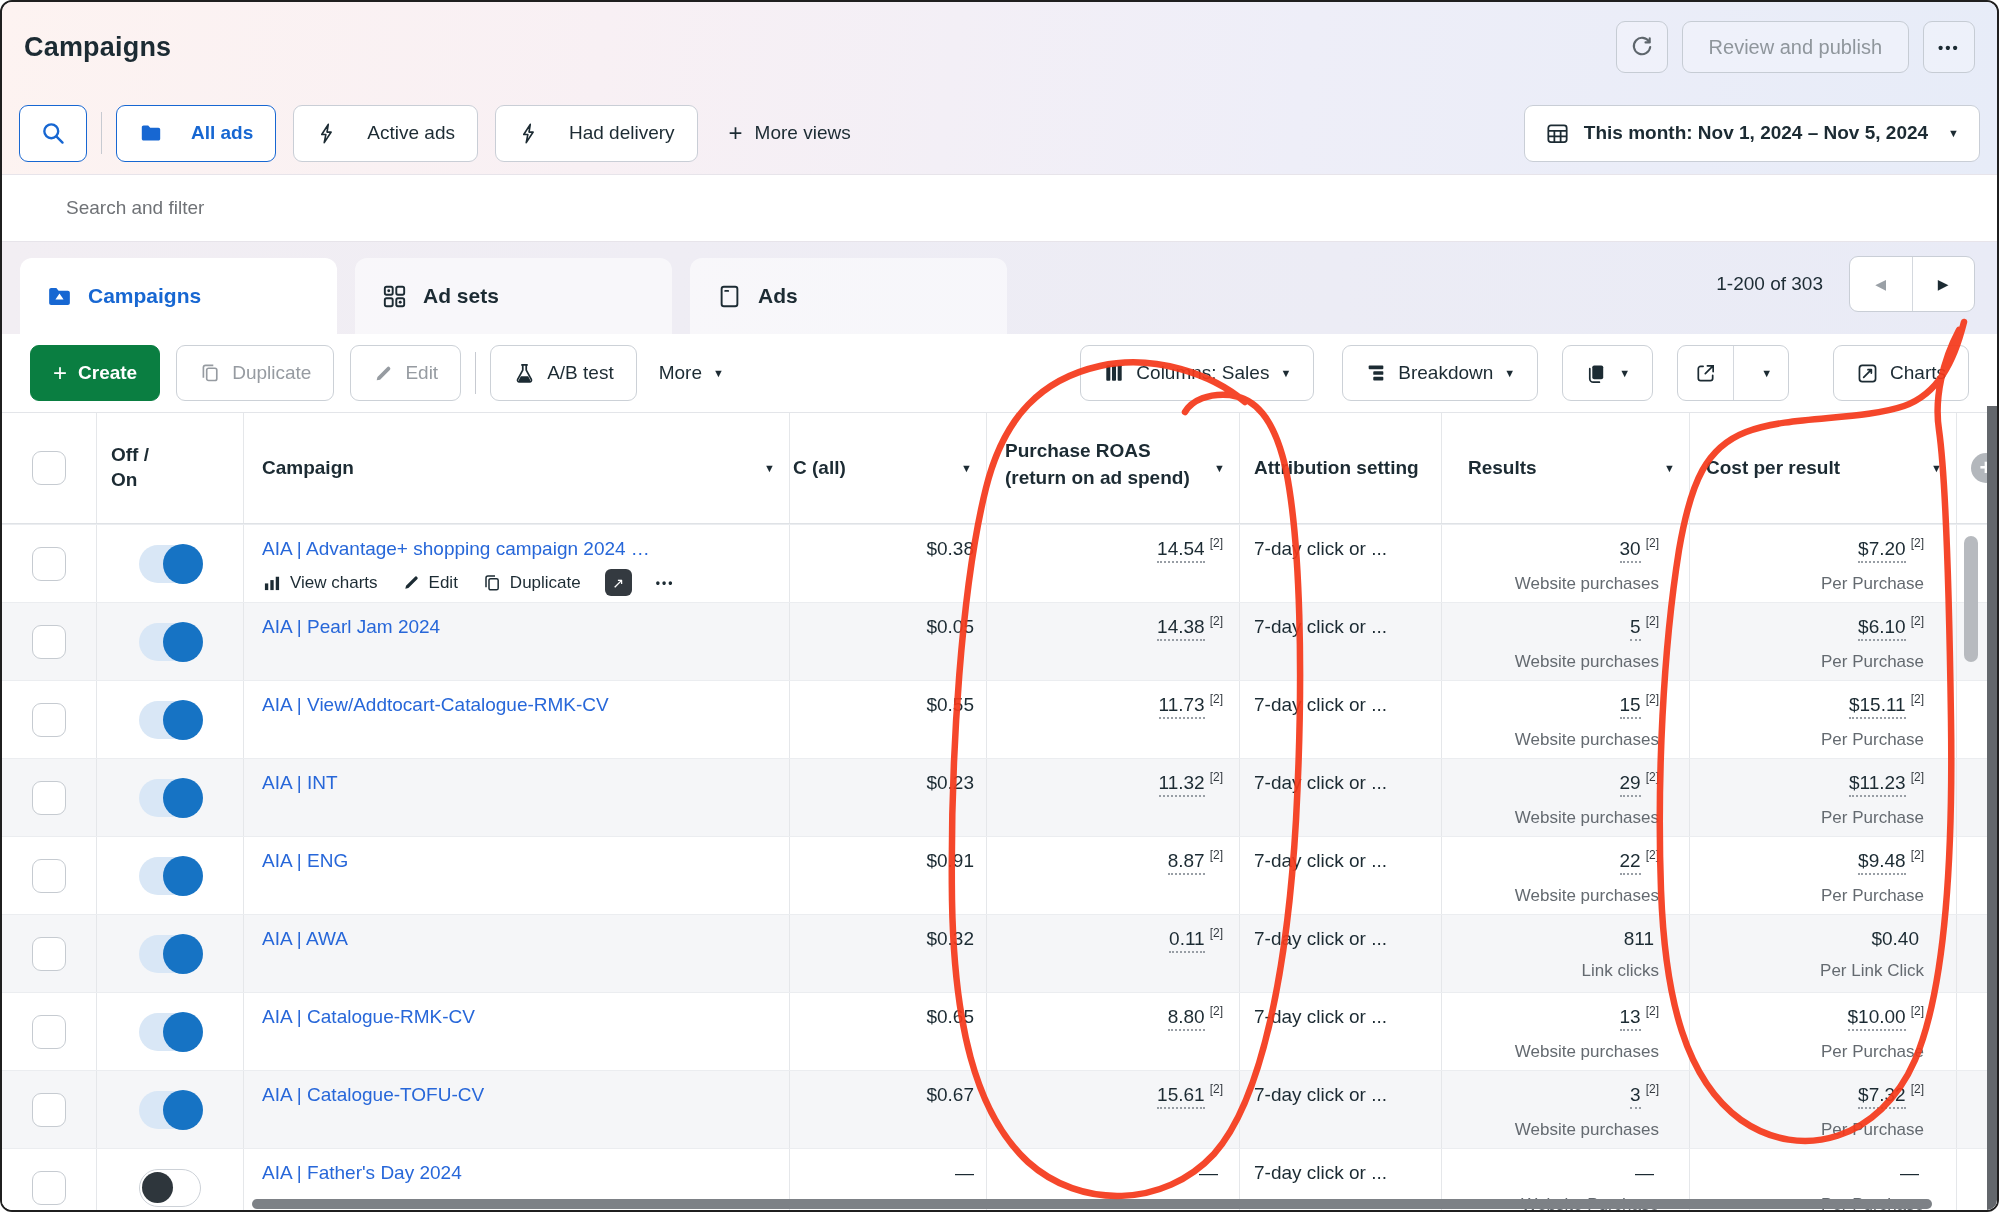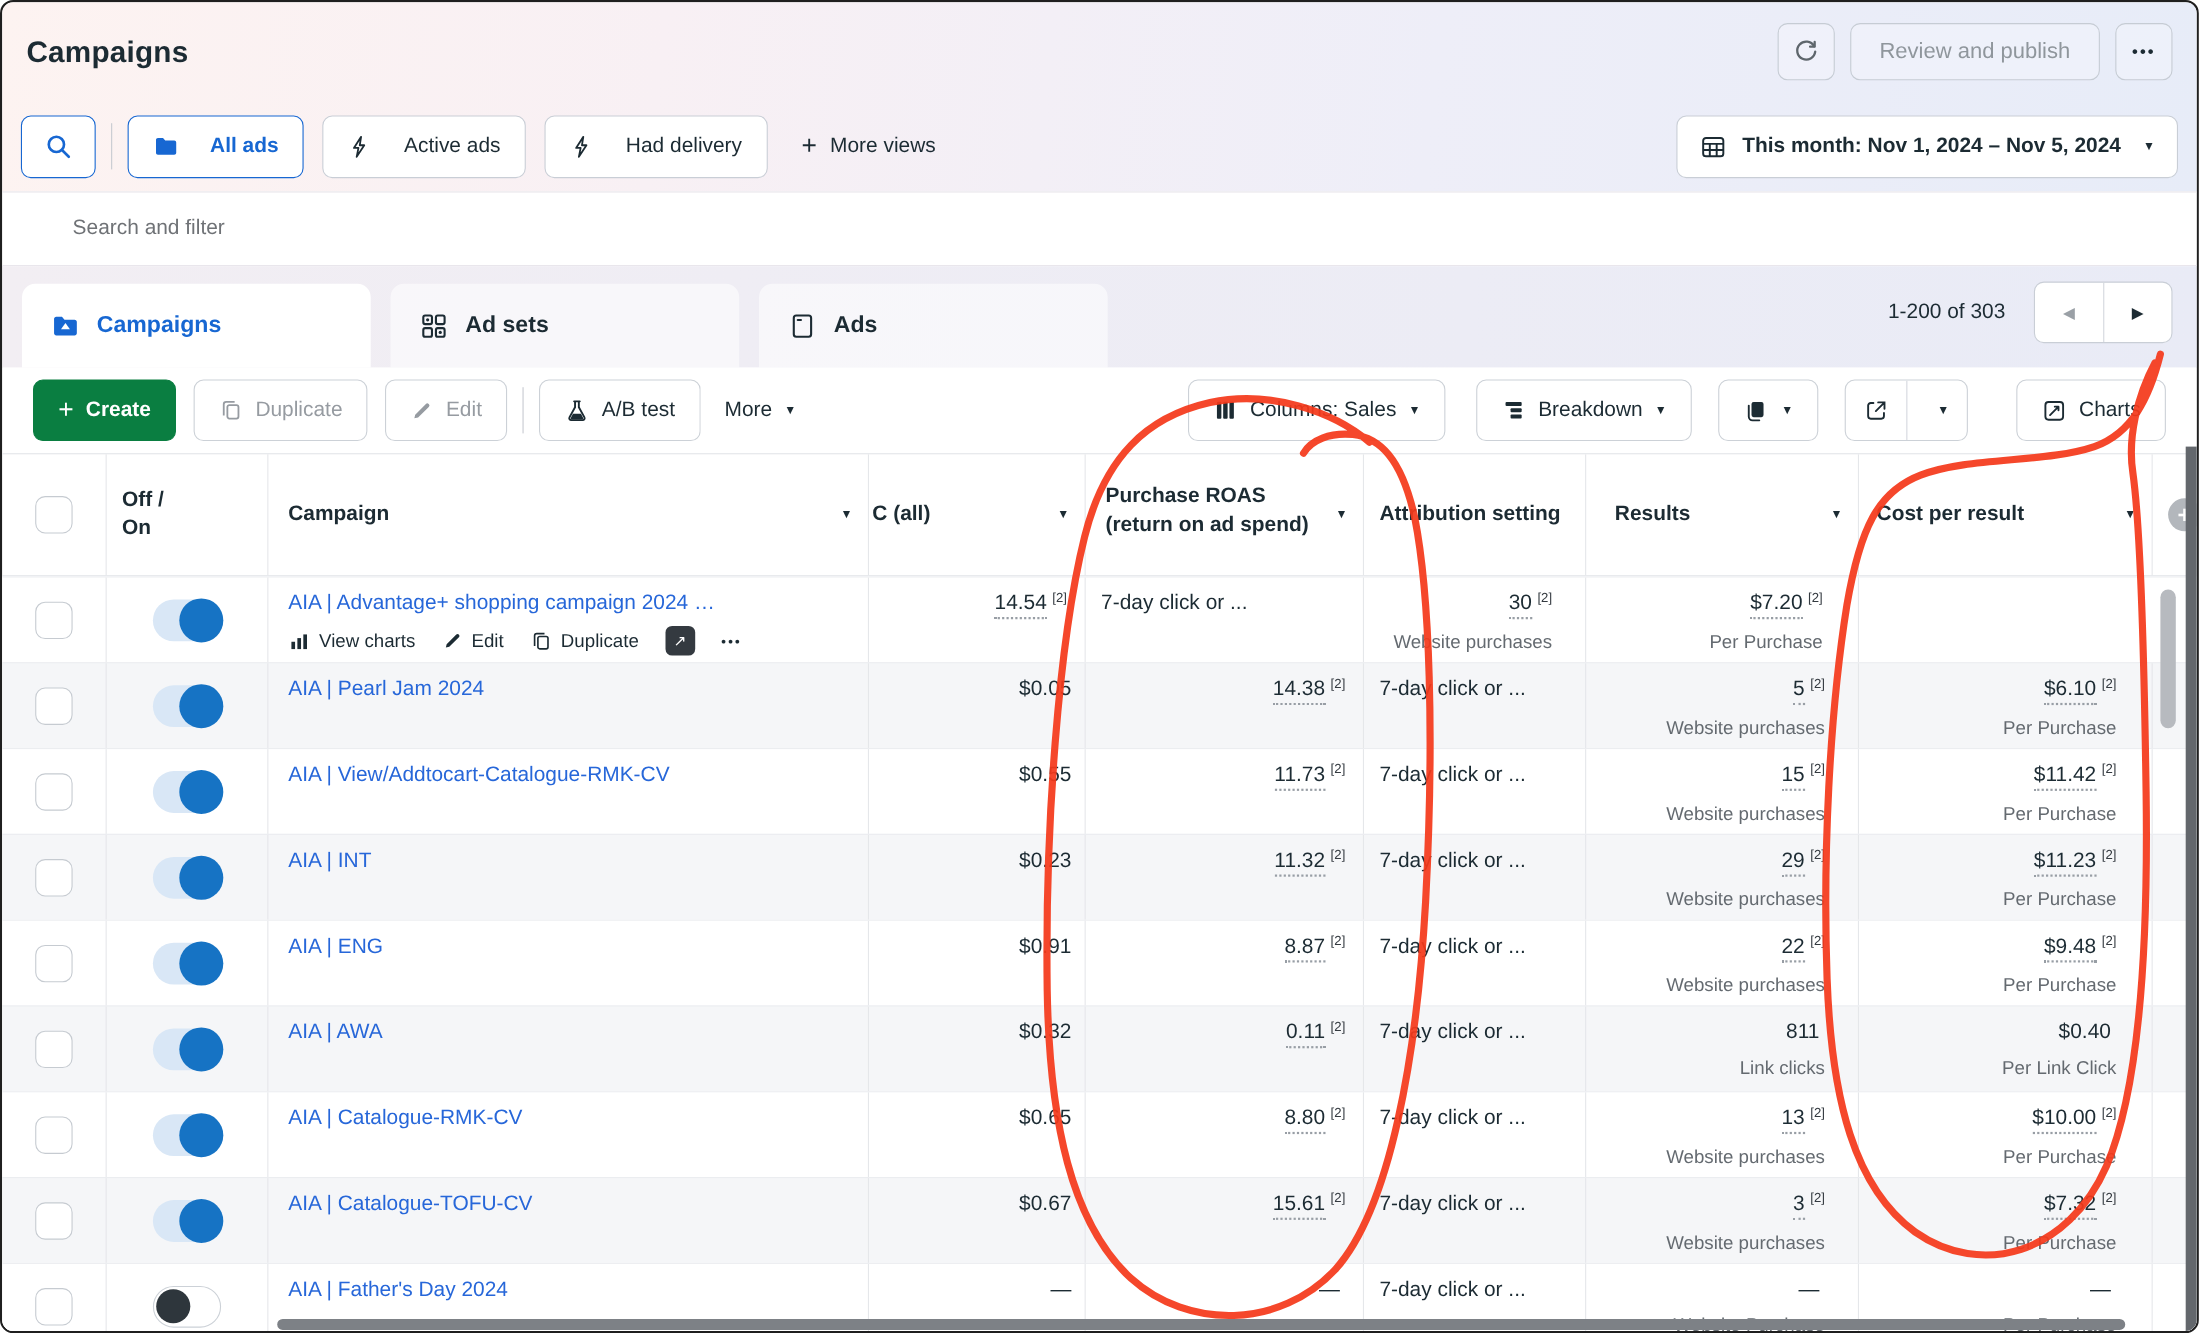--- a/index.html
+++ b/index.html
@@ -381,20 +381,25 @@
                     <rect x="8.4" y="6.8" width="11" height="13.4" rx="2"></rect>
                     <path d="M15.6 3.6H7.2A2.4 2.4 0 0 0 4.8 6v11.2"></path>
                   </g>
                 </svg>
           <span>Duplicate</span>
         </span>
         <span class="act openbox"></span>
         <span class="act dots">•••</span>
       </div>
     </div>
+    <div class="td c-cpc">
+            <span class="metric">
+              <span class="val">$0.38</span>
+            </span>
+          </div>
     <div class="td c-roas">
       <span class="metric">
               <span class="val u">14.54</span>
               <sup>[2]</sup>
             </span>
     </div>
     <div class="td c-attr"><span>7-day click or ...</span></div>
     <div class="td c-res">
       <span class="metric">
               <span class="val u">30</span>
@@ -479,21 +484,21 @@
     <div class="td c-attr"><span>7-day click or ...</span></div>
     <div class="td c-res">
       <span class="metric">
               <span class="val u">15</span>
               <sup>[2]</sup>
             </span>
       <span class="sub">Website purchases</span>
     </div>
     <div class="td c-cost">
       <span class="metric">
-              <span class="val u">$11.42</span>
+              <span class="val u">$15.11</span>
               <sup>[2]</sup>
             </span>
       <span class="sub">Per Purchase</span>
     </div>
     <div class="td c-plus"></div>
   </div>
         <div class="tr grid-row alt">
     <div class="td c-check">
             <span class="cb"></span>
           </div>

